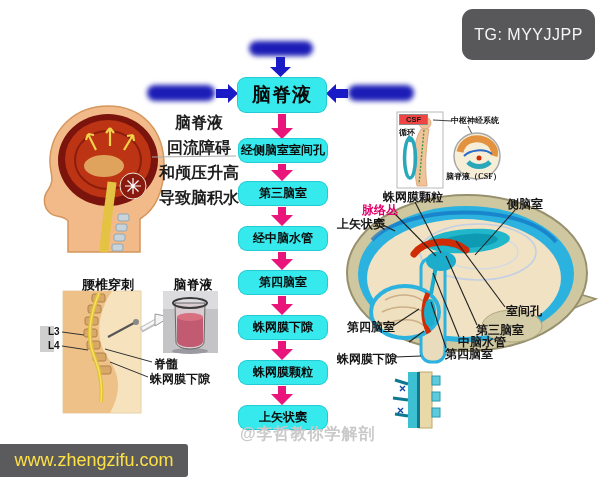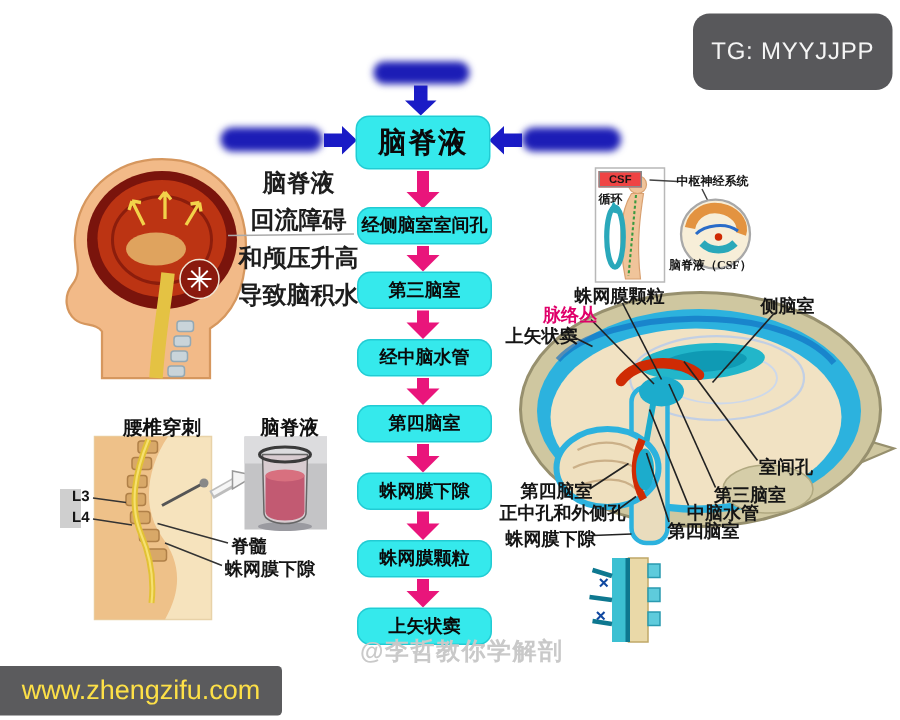--- a/index.html
+++ b/index.html
@@ -262,19 +262,18 @@
 
   <div class="txt lab" style="left:383px;top:189px;">蛛网膜颗粒</div>
   <div class="txt lab lab-mag" style="left:362px;top:202px;text-align:right;">脉络丛</div>
   <div class="txt lab" style="left:337px;top:216px;">上矢状窦</div>
   <div class="txt lab" style="left:507px;top:196px;">侧脑室</div>
   <div class="txt lab" style="left:506px;top:303px;">室间孔</div>
   <div class="txt lab" style="left:476px;top:322px;">第三脑室</div>
   <div class="txt lab" style="left:458px;top:334px;">中脑水管</div>
   <div class="txt lab" style="left:445px;top:346px;">第四脑室</div>
   <div class="txt lab" style="left:347px;top:319px;">第四脑室</div>
-  <div class="txt lab" style="left:333px;top:334px;">正中孔和外侧孔</div>
   <div class="txt lab" style="left:337px;top:351px;">蛛网膜下隙</div>
 
   <div class="watermark">@李哲教你学解剖</div>
   <div class="site-badge">www.zhengzifu.com</div>
 
 </div>
 
 </body></html>

